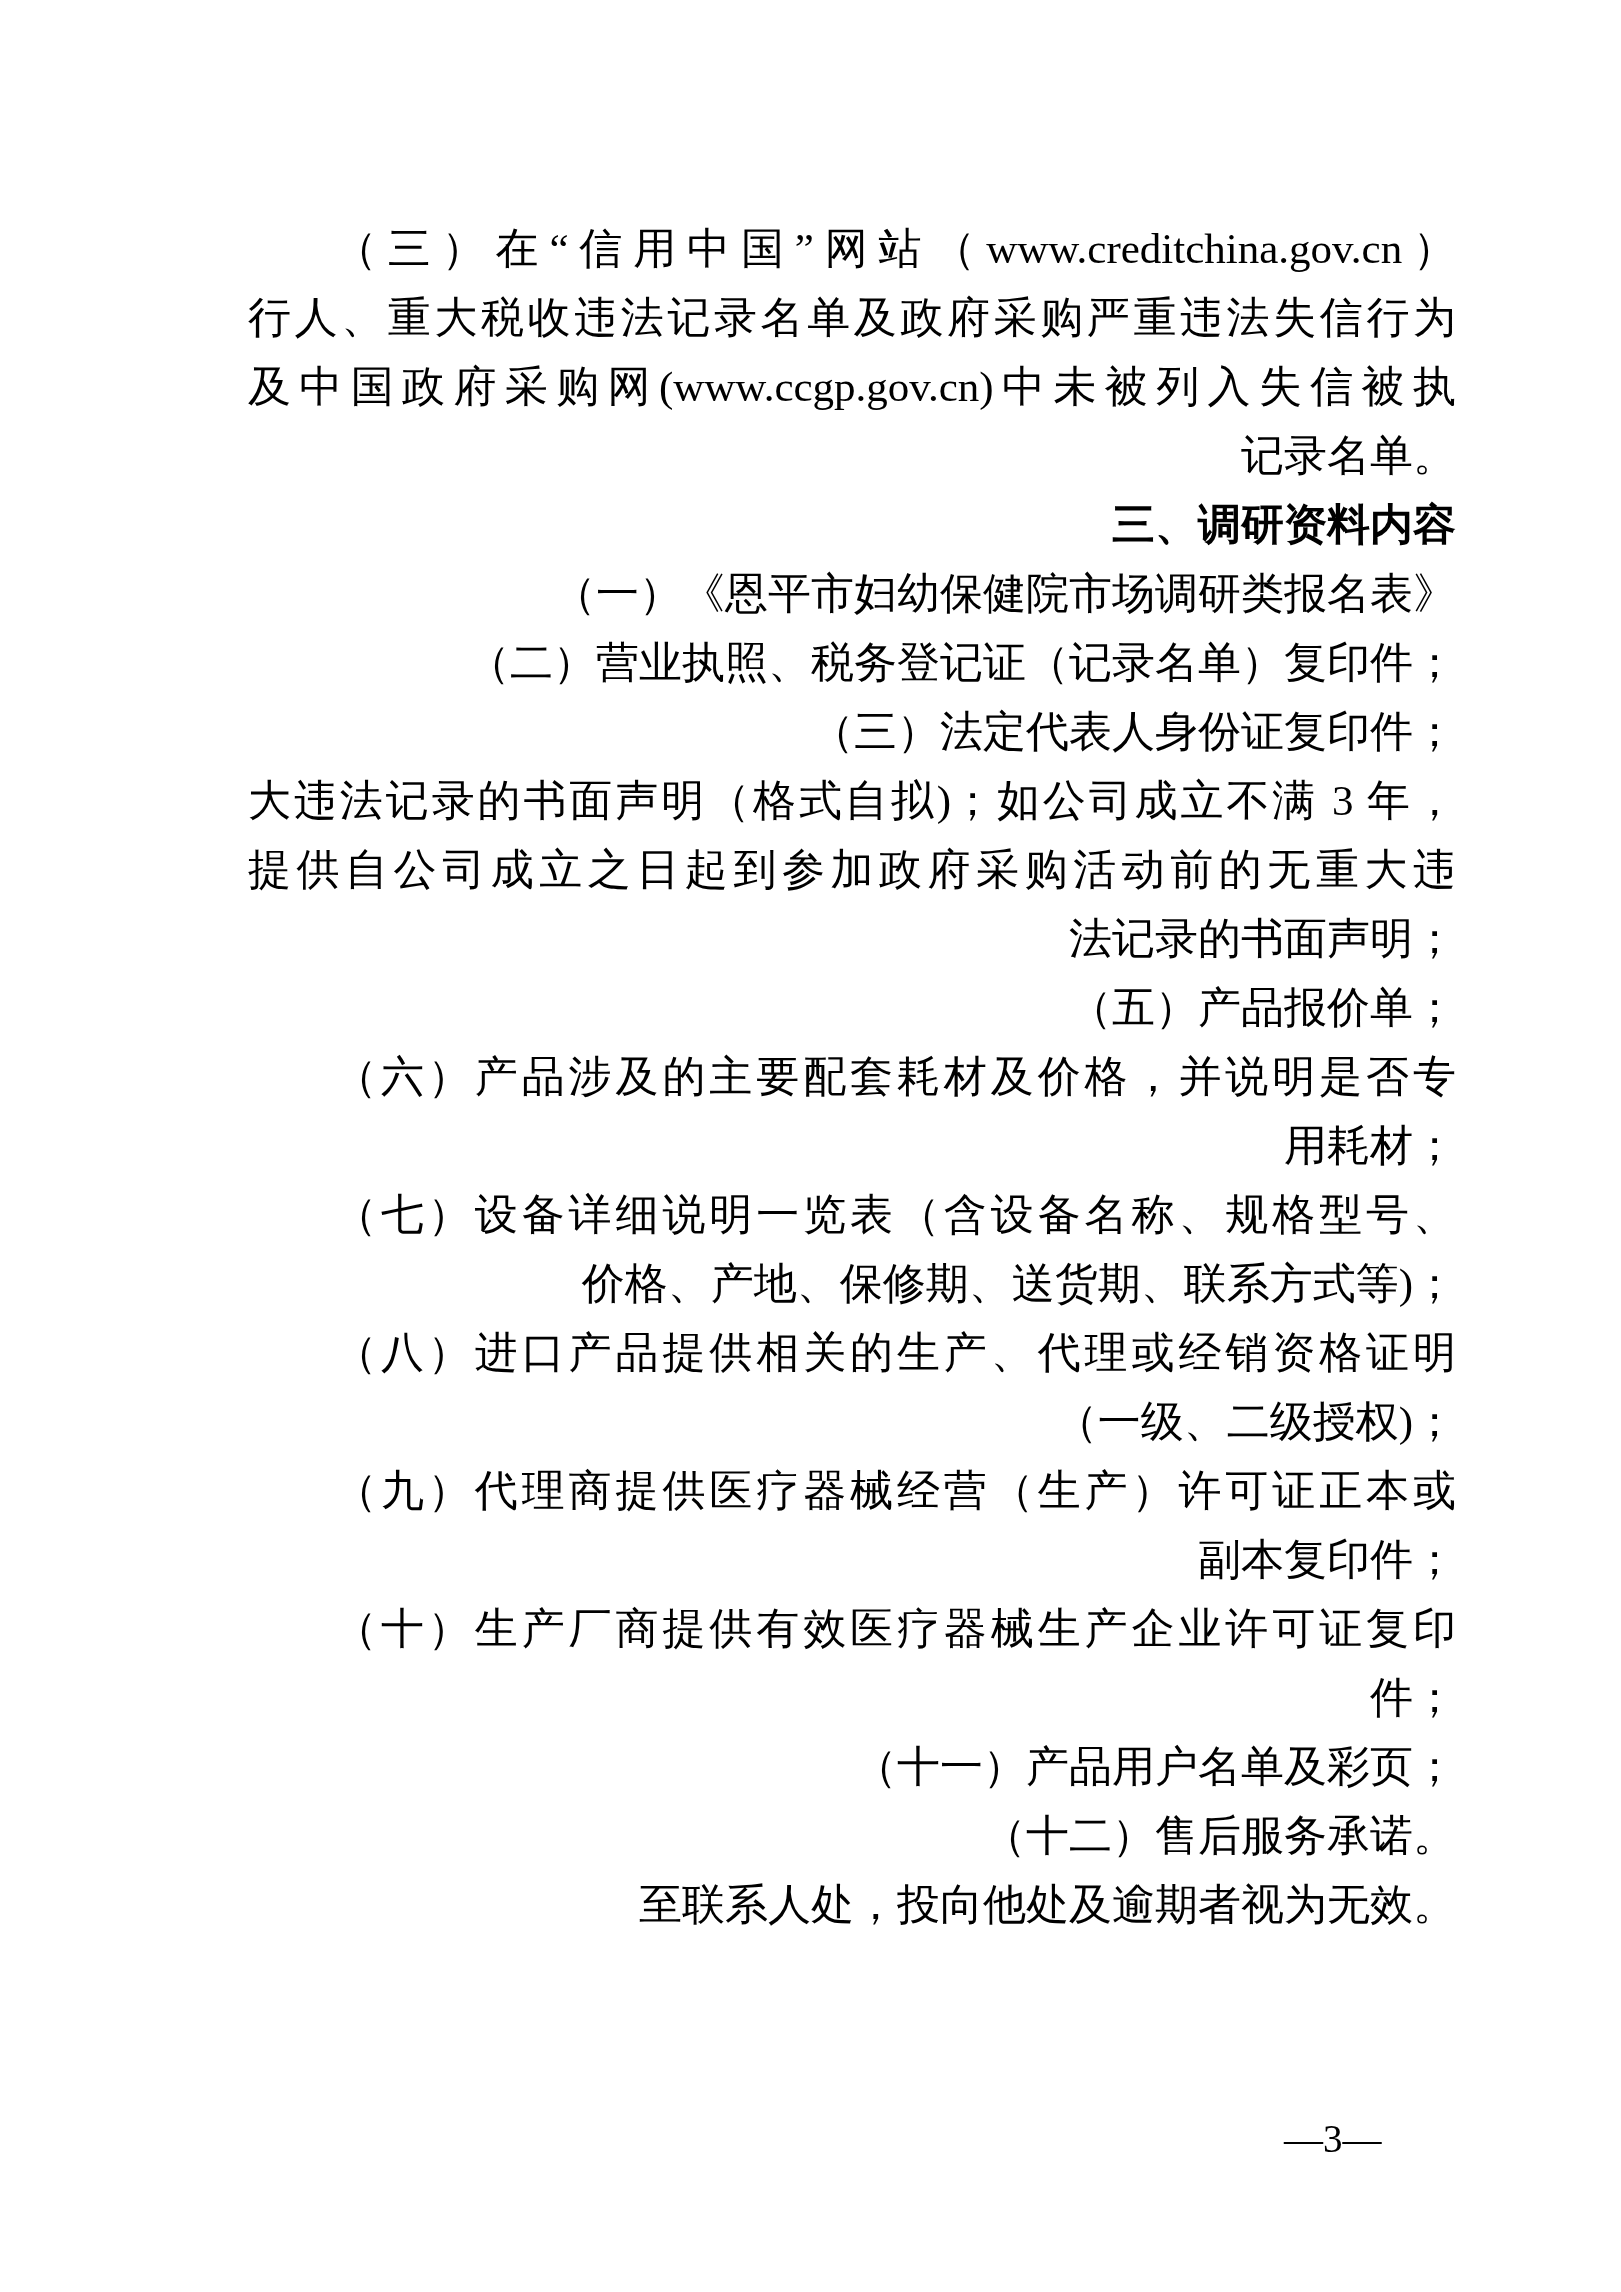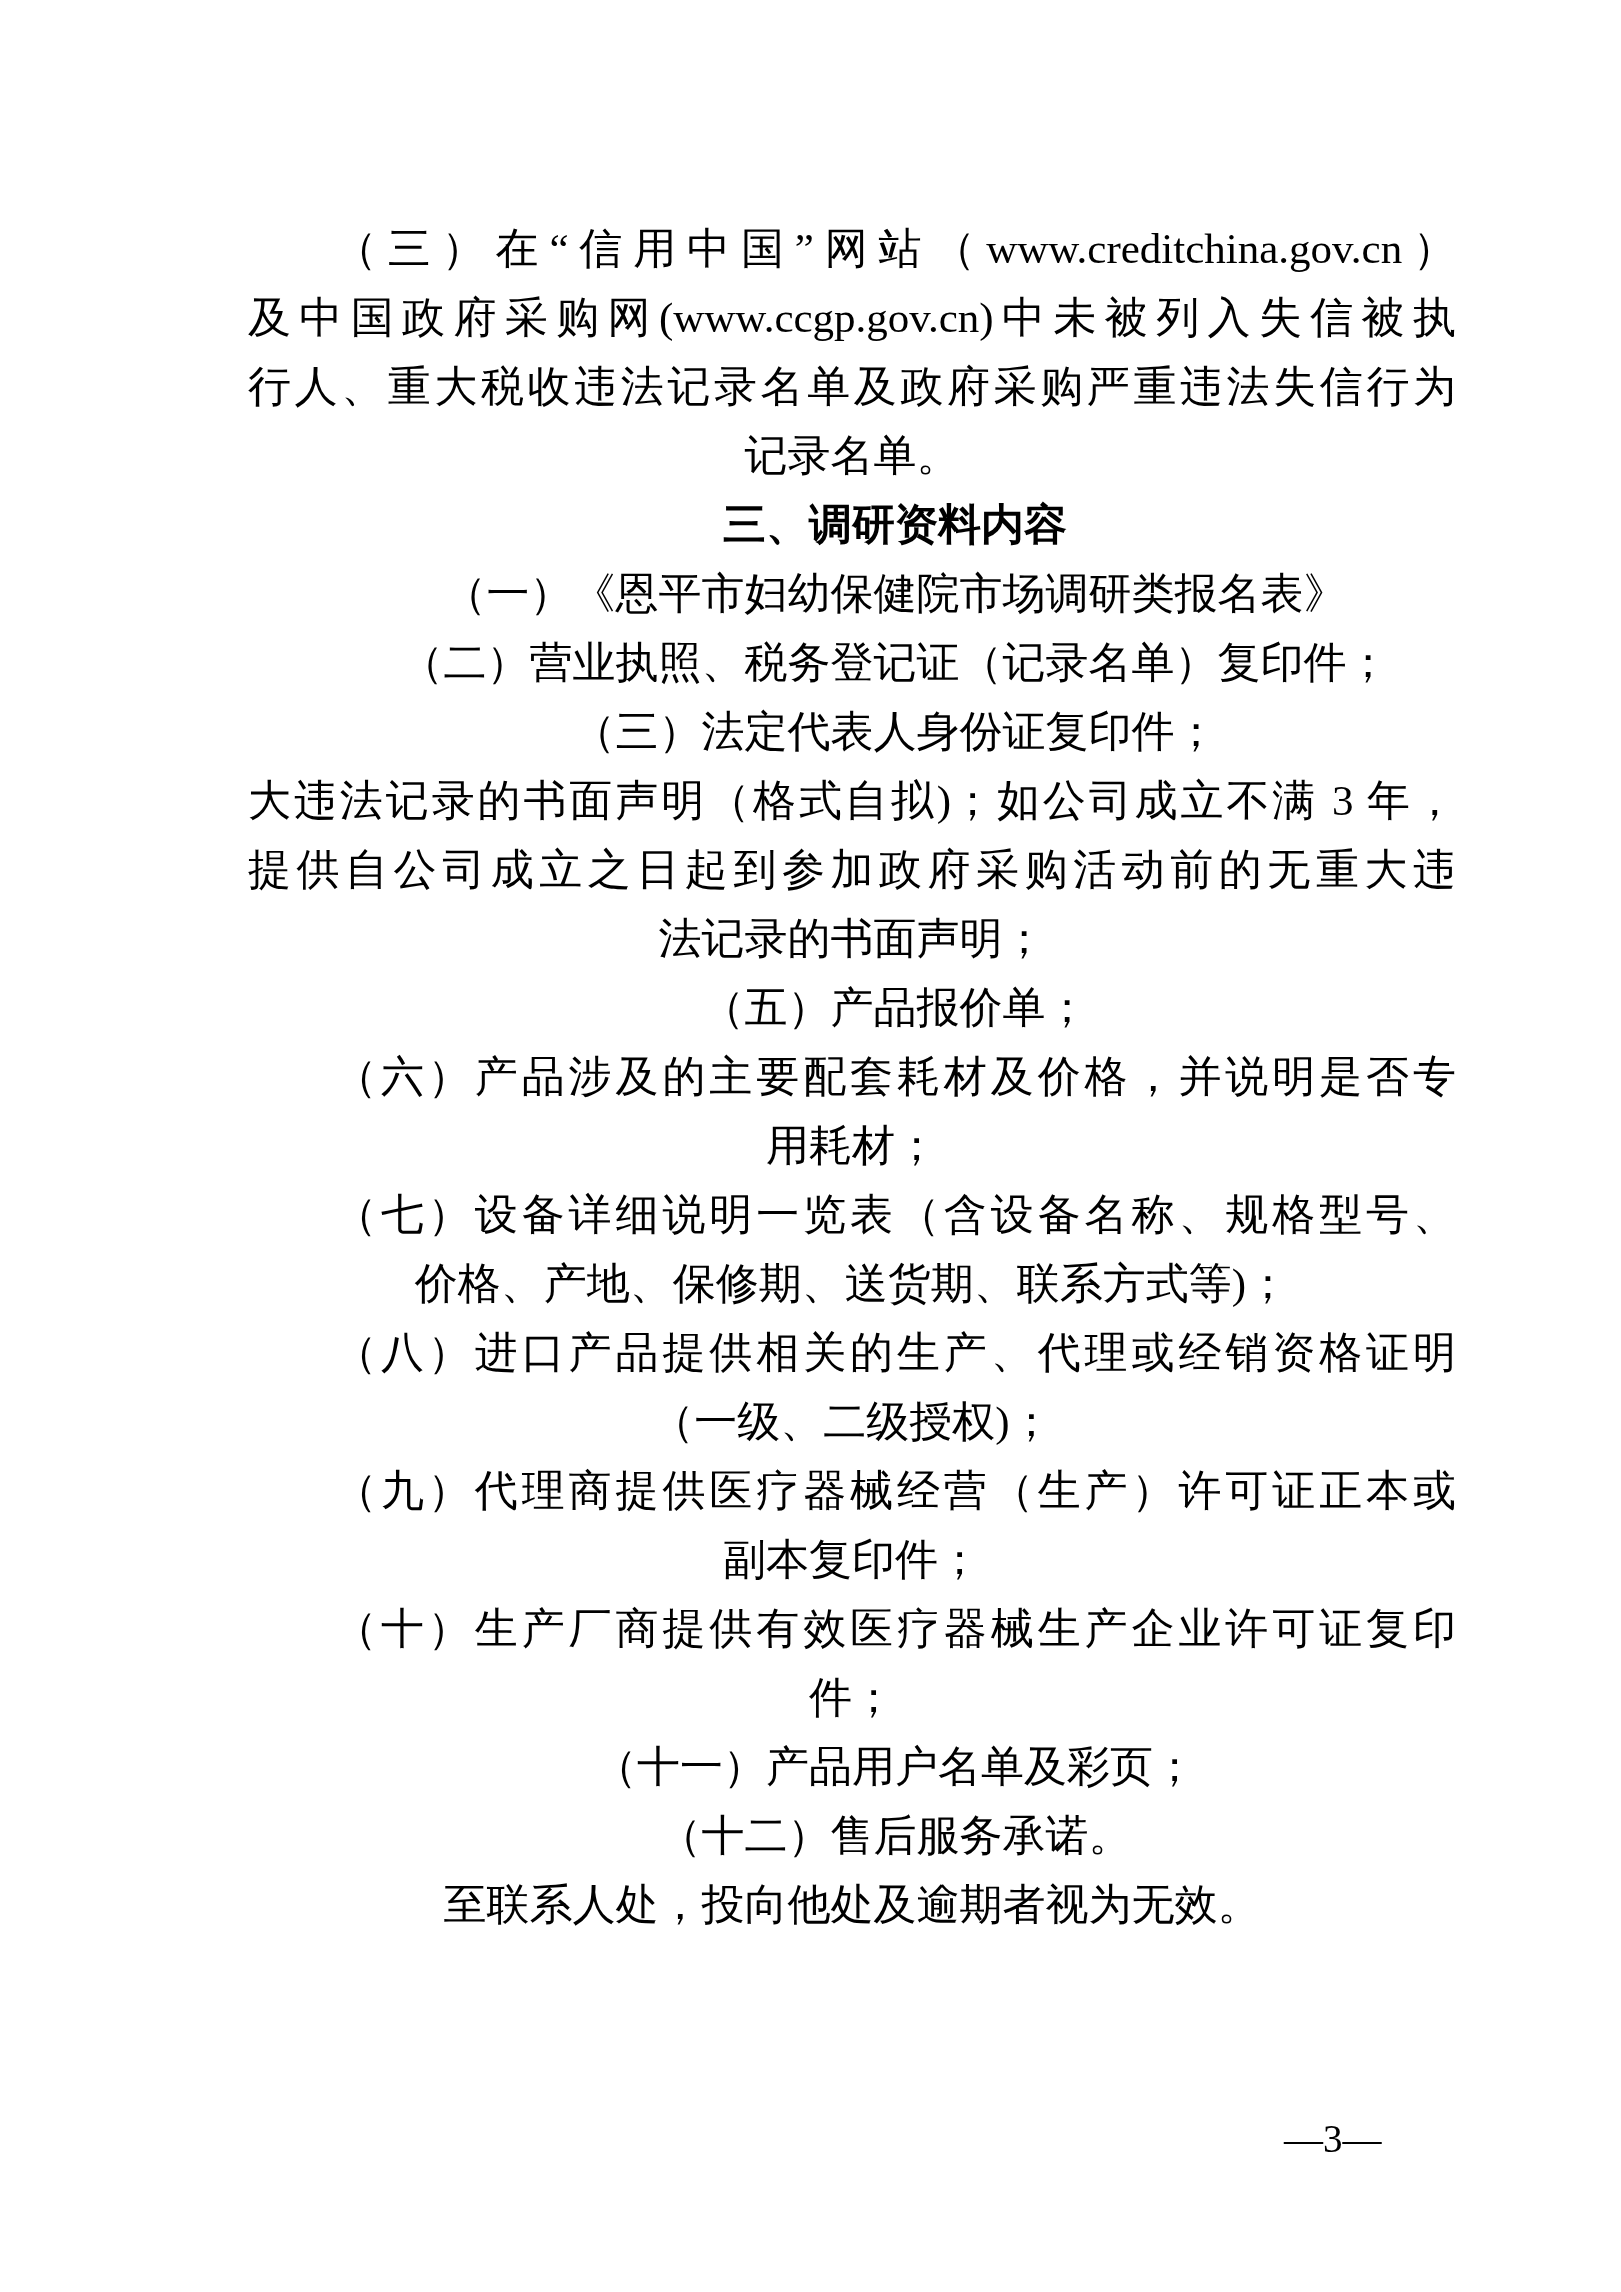--- a/index.html
+++ b/index.html
@@ -15,21 +15,21 @@
   .content{
     position:absolute;
     left:248px;
     top:214px;
     width:1208px;
   }
   .line{
     font-size:43px;
     height:69px;
     line-height:69px;
-    text-align:center;
+    text-align:right;
     white-space:normal;
   }
   .line.justify{
     text-align:justify;
     text-align-last:justify;
   }
   .line.indent{
     text-indent:86px;
   }
   .line.bold{
@@ -45,22 +45,22 @@
     letter-spacing:0;
     white-space:nowrap;
   }
 </style>
 </head>
 <body>
 
 <div class="page">
   <div class="content" id="document-body">
       <div class="line indent justify">（三）在“信用中国”网站（www.creditchina.gov.cn）</div>
+      <div class="line justify">行人、重大税收违法记录名单及政府采购严重违法失信行为</div>
       <div class="line justify">及中国政府采购网(www.ccgp.gov.cn)中未被列入失信被执</div>
-      <div class="line justify">行人、重大税收违法记录名单及政府采购严重违法失信行为</div>
       <div class="line">记录名单。</div>
       <div class="line indent bold">三、调研资料内容</div>
       <div class="line indent">（一）《恩平市妇幼保健院市场调研类报名表》</div>
       <div class="line indent">（二）营业执照、税务登记证（记录名单）复印件；</div>
       <div class="line indent">（三）法定代表人身份证复印件；</div>
       <div class="line justify">大违法记录的书面声明（格式自拟)；如公司成立不满 3 年，</div>
       <div class="line justify">提供自公司成立之日起到参加政府采购活动前的无重大违</div>
       <div class="line">法记录的书面声明；</div>
       <div class="line indent">（五）产品报价单；</div>
       <div class="line indent justify">（六）产品涉及的主要配套耗材及价格，并说明是否专</div>

